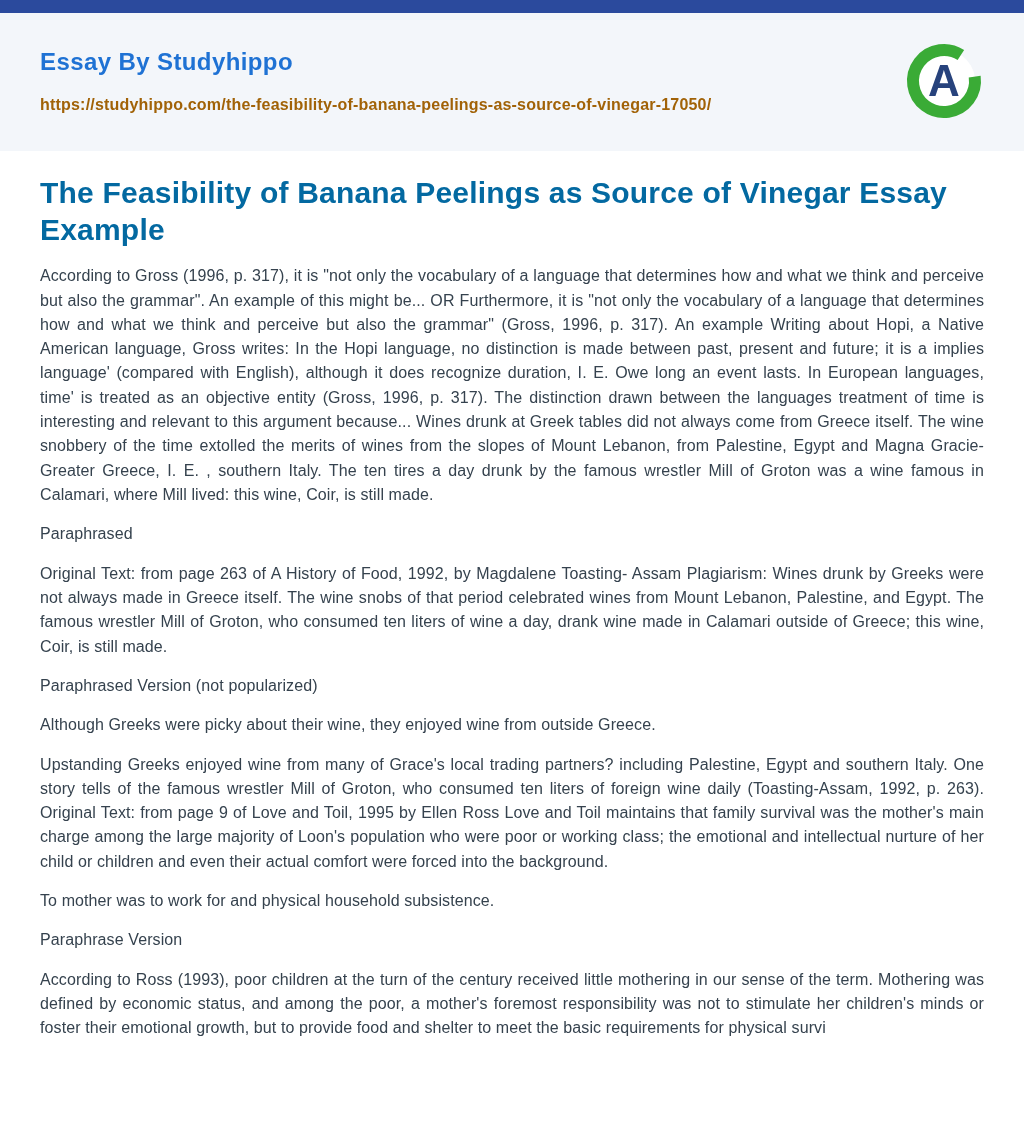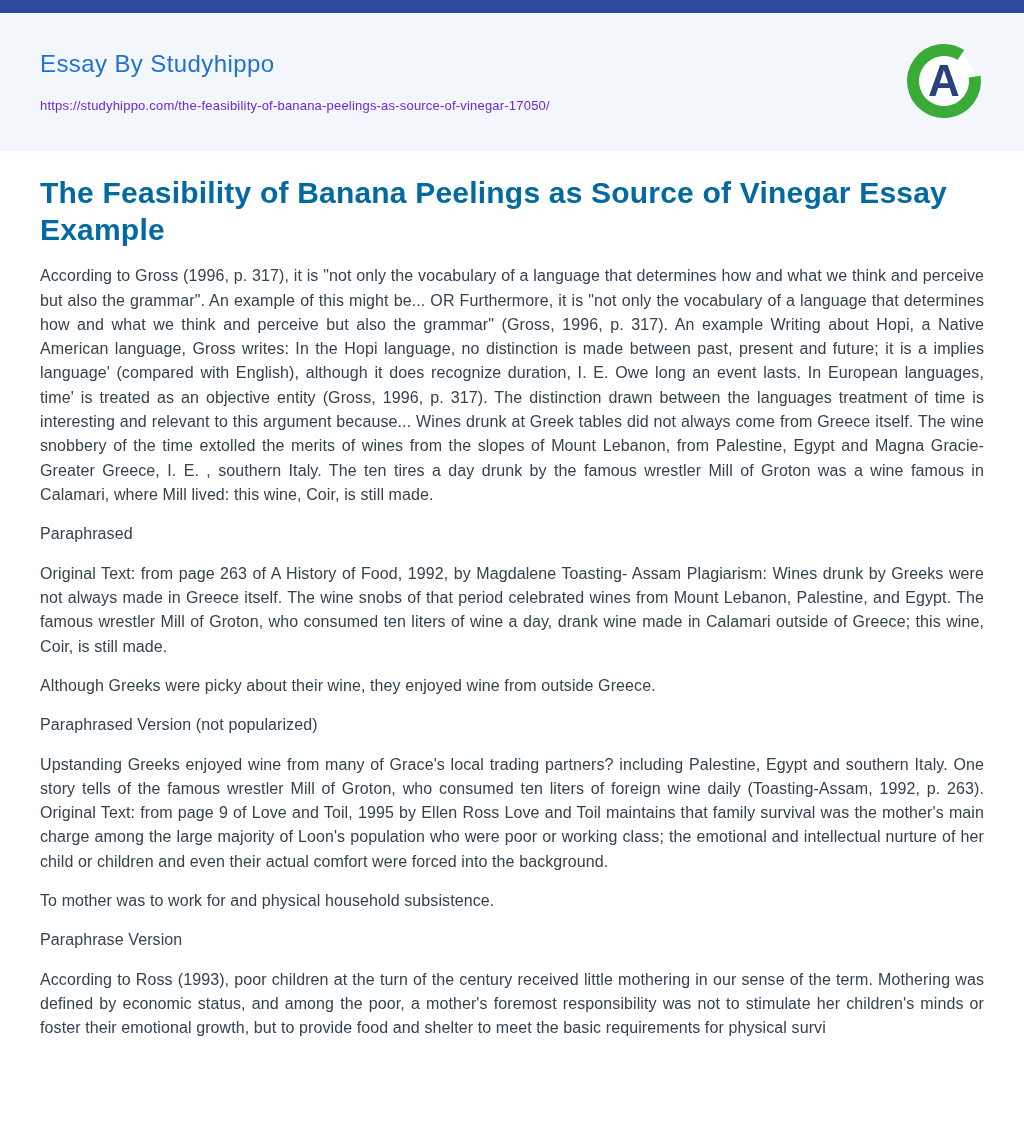--- a/index.html
+++ b/index.html
@@ -19,28 +19,28 @@
     background: #f3f6fa;
     padding: 28px 40px 30px 40px;
     display: flex;
     align-items: center;
     justify-content: space-between;
   }
   .header-left { display: flex; flex-direction: column; }
   .site-title {
     color: #1f72d4;
     font-size: 24px;
-    font-weight: normal;
+    font-weight: bold;
     letter-spacing: 0.4px;
     margin-bottom: 20px;
   }
   .page-url {
-    color: #6d28d9;
-    font-size: 13px;
-    font-weight: 400;
+    color: #a16207;
+    font-size: 16px;
+    font-weight: 700;
     text-decoration: none;
     letter-spacing: 0.2px;
     cursor: pointer;
   }
   .logo { width: 80px; height: 80px; flex: 0 0 auto; }
   main { padding: 24px 40px 0 40px; }
   h1 {
     color: #0369a1;
     font-size: 30px;
     font-weight: bold;
@@ -74,19 +74,19 @@
     </svg>
   </div>
 </header>
 
 <main>
   <h1>The Feasibility of Banana Peelings as Source of Vinegar Essay Example</h1>
 
   <p class="body-text">According to Gross (1996, p. 317), it is "not only the vocabulary of a language that determines how and what we think and perceive but also the grammar". An example of this might be... OR Furthermore, it is "not only the vocabulary of a language that determines how and what we think and perceive but also the grammar" (Gross, 1996, p. 317). An example Writing about Hopi, a Native American language, Gross writes: In the Hopi language, no distinction is made between past, present and future; it is a implies language' (compared with English), although it does recognize duration, I. E. Owe long an event lasts. In European languages, time' is treated as an objective entity (Gross, 1996, p. 317). The distinction drawn between the languages treatment of time is interesting and relevant to this argument because... Wines drunk at Greek tables did not always come from Greece itself. The wine snobbery of the time extolled the merits of wines from the slopes of Mount Lebanon, from Palestine, Egypt and Magna Gracie-Greater Greece, I. E. , southern Italy. The ten tires a day drunk by the famous wrestler Mill of Groton was a wine famous in Calamari, where Mill lived: this wine, Coir, is still made.</p>
   <p class="body-text">Paraphrased</p>
   <p class="body-text">Original Text: from page 263 of A History of Food, 1992, by Magdalene Toasting- Assam Plagiarism: Wines drunk by Greeks were not always made in Greece itself. The wine snobs of that period celebrated wines from Mount Lebanon, Palestine, and Egypt. The famous wrestler Mill of Groton, who consumed ten liters of wine a day, drank wine made in Calamari outside of Greece; this wine, Coir, is still made.</p>
+  <p class="body-text">Paraphrased Version (not popularized)</p>
   <p class="body-text">Although Greeks were picky about their wine, they enjoyed wine from outside Greece.</p>
-  <p class="body-text">Paraphrased Version (not popularized)</p>
   <p class="body-text">Upstanding Greeks enjoyed wine from many of Grace's local trading partners? including Palestine, Egypt and southern Italy. One story tells of the famous wrestler Mill of Groton, who consumed ten liters of foreign wine daily (Toasting-Assam, 1992, p. 263). Original Text: from page 9 of Love and Toil, 1995 by Ellen Ross Love and Toil maintains that family survival was the mother's main charge among the large majority of Loon's population who were poor or working class; the emotional and intellectual nurture of her child or children and even their actual comfort were forced into the background.</p>
   <p class="body-text">To mother was to work for and physical household subsistence.</p>
   <p class="body-text">Paraphrase Version</p>
   <p class="body-text">According to Ross (1993), poor children at the turn of the century received little mothering in our sense of the term. Mothering was defined by economic status, and among the poor, a mother's foremost responsibility was not to stimulate her children's minds or foster their emotional growth, but to provide food and shelter to meet the basic requirements for physical survi</p>
 </main>
 
 </body></html>

